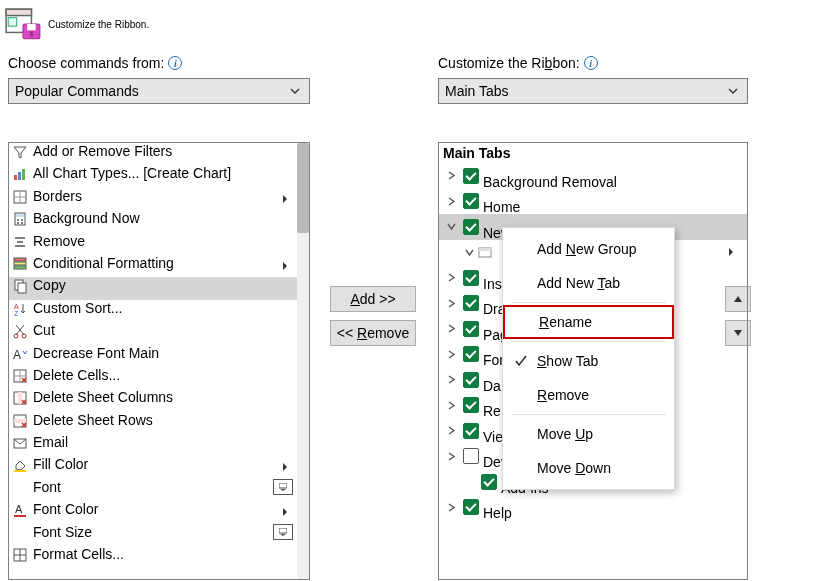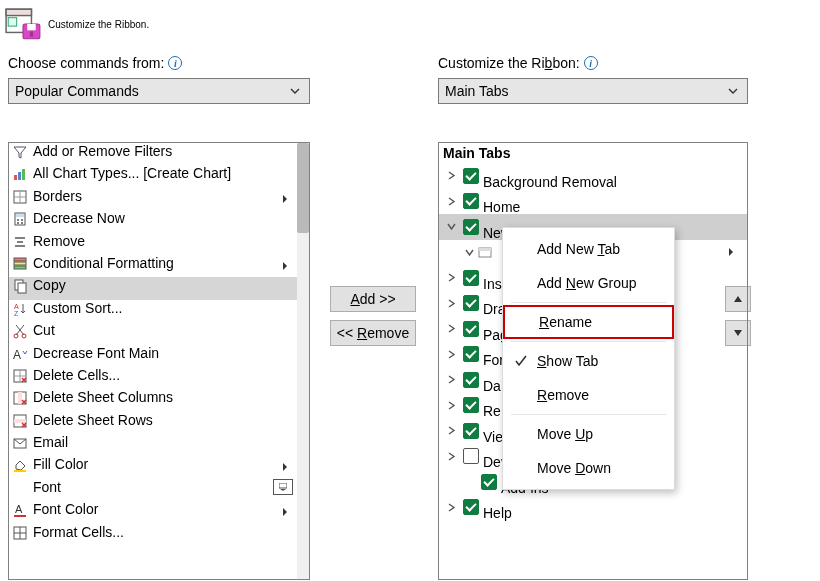--- a/index.html
+++ b/index.html
@@ -154,21 +154,21 @@
                 <span class="cmd-icon">
                   <svg viewBox="0 0 16 16">
                     <rect x="3" y="2" width="10" height="12" fill="#fff" stroke="#555"></rect>
                     <rect x="4" y="3" width="8" height="3" fill="#cde"></rect>
                     <circle cx="6" cy="9" r="1" fill="#555"></circle>
                     <circle cx="10" cy="9" r="1" fill="#555"></circle>
                     <circle cx="6" cy="12" r="1" fill="#555"></circle>
                     <circle cx="10" cy="12" r="1" fill="#555"></circle>
                   </svg>
                 </span>
-                <span class="cmd-label">Decrease Now</span>
+                <span class="cmd-label">Background Now</span>
               </div>
               <div class="cmd-item">
                 <span class="cmd-icon">
                   <svg viewBox="0 0 16 16">
                     <line x1="3" y1="4" x2="13" y2="4" stroke="#555" stroke-width="1.5"></line>
                     <line x1="5" y1="8" x2="11" y2="8" stroke="#555" stroke-width="1.5"></line>
                     <line x1="3" y1="12" x2="13" y2="12" stroke="#555" stroke-width="1.5"></line>
                   </svg>
                 </span>
                 <span class="cmd-label">Remove</span>
@@ -294,20 +294,30 @@
                 <span class="cmd-icon">
                   <svg viewBox="0 0 16 16">
                     <text x="3" y="11" font-size="11" fill="#333">A</text>
                     <rect x="2" y="13" width="12" height="2" fill="#c33"></rect>
                   </svg>
                 </span>
                 <span class="cmd-label">Font Color</span>
                 <span class="sub-chev">
                   <svg viewBox="0 0 8 10">
                     <path d="M2 1l4 4-4 4" fill="#333"></path>
+                  </svg>
+                </span>
+              </div>
+              <div class="cmd-item">
+                <span class="cmd-icon"></span>
+                <span class="cmd-label">Font Size</span>
+                <span class="dd-box">
+                  <svg viewBox="0 0 8 8">
+                    <rect x="0" y="0" width="8" height="5" fill="none" stroke="#555"></rect>
+                    <path d="M1 6l3 2 3-2" fill="#555"></path>
                   </svg>
                 </span>
               </div>
               <div class="cmd-item">
                 <span class="cmd-icon">
                   <svg viewBox="0 0 16 16">
                     <rect x="2" y="2" width="12" height="12" fill="#fff" stroke="#555"></rect>
                     <line x1="2" y1="8" x2="14" y2="8" stroke="#555"></line>
                     <line x1="8" y1="2" x2="8" y2="14" stroke="#555"></line>
                   </svg>
@@ -506,24 +516,24 @@
     <div class="arrow-btn">
           <svg viewBox="0 0 10 8">
             <path d="M1 1 L9 1 L5 7 Z" fill="#333"></path>
           </svg>
         </div>
   </div>
 </div>
 
 <div class="context-menu" id="ctxmenu">
       <div class="cm-item">
+        <span>Add <span class="ul">N</span>ew Group</span>
+      </div>
+      <div class="cm-item">
         <span>Add New <span class="ul">T</span>ab</span>
-      </div>
-      <div class="cm-item">
-        <span>Add <span class="ul">N</span>ew Group</span>
       </div>
       <div class="cm-sep"></div>
       <div class="cm-item highlight">
         <span><span class="ul">R</span>ename</span>
       </div>
       <div class="cm-sep"></div>
       <div class="cm-item">
         <span class="chk-mark">
           <svg viewBox="0 0 14 14">
             <path d="M2 7l3 4 7-9" fill="none" stroke="#333" stroke-width="1.6"></path>

